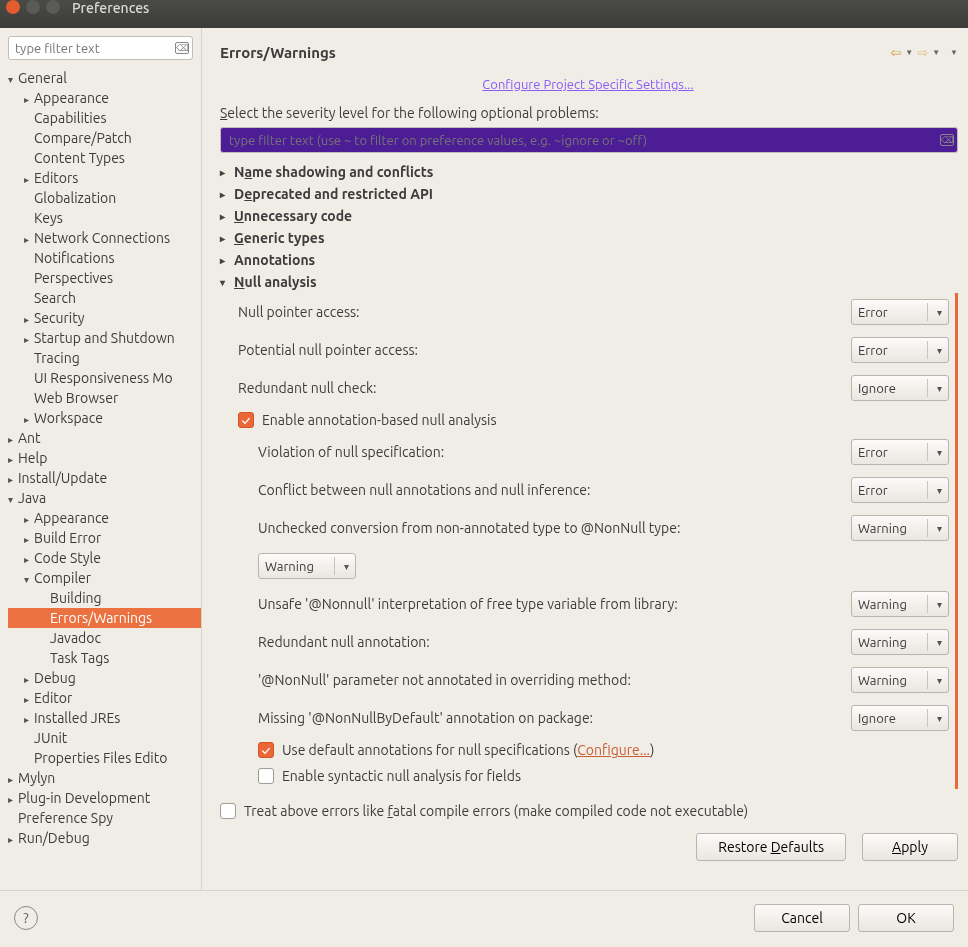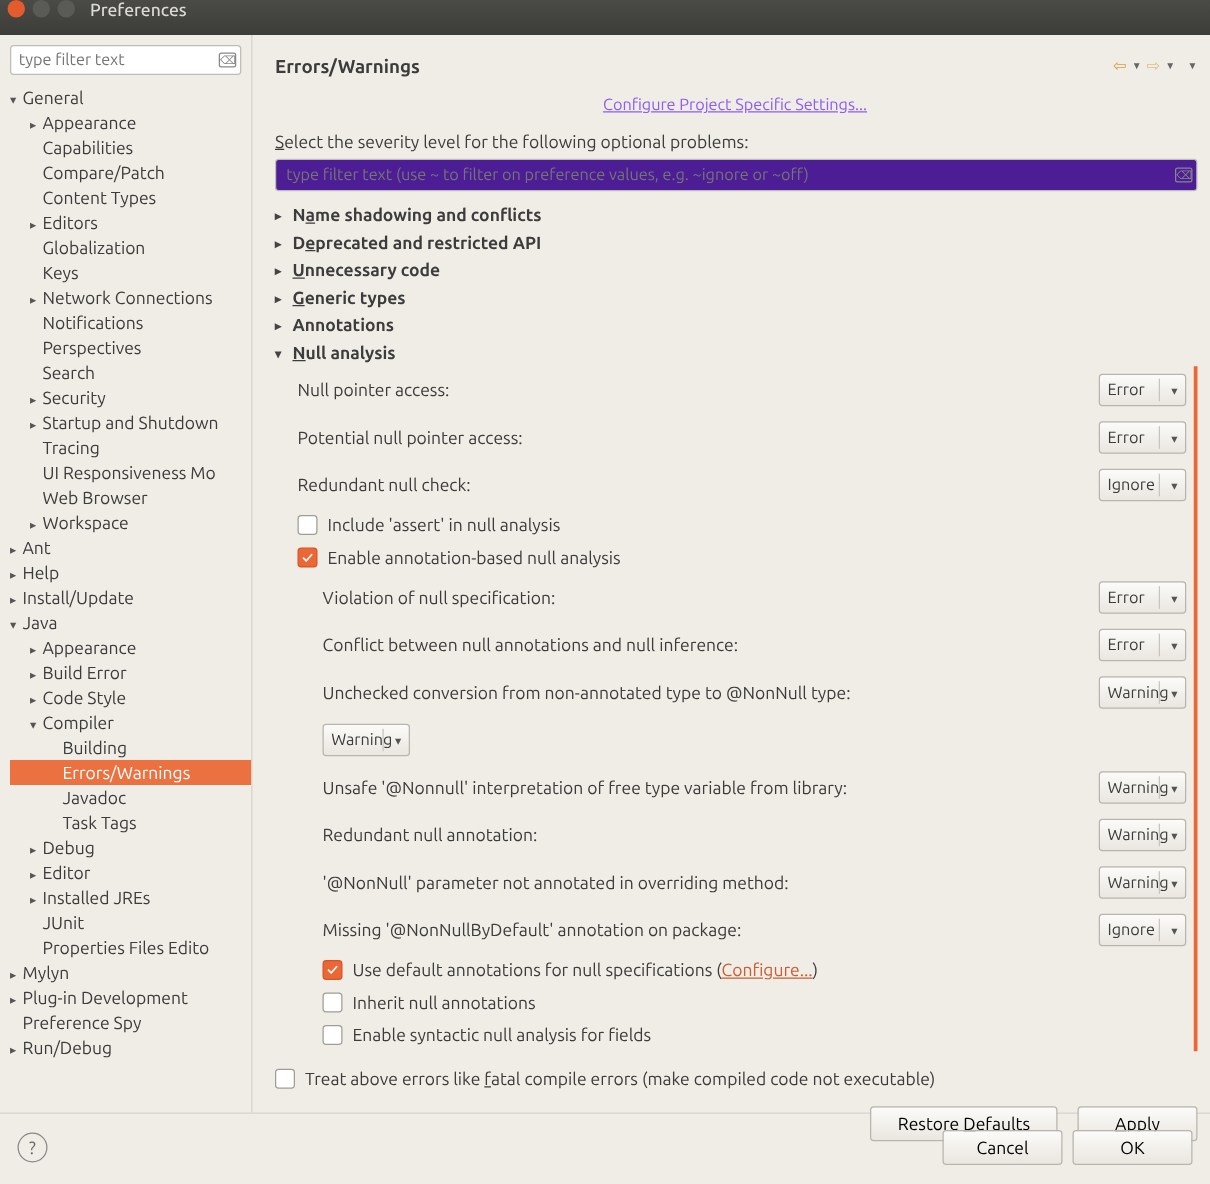--- a/index.html
+++ b/index.html
@@ -45,21 +45,21 @@
 .filter2 input { width: 100%; padding: 5px 26px 5px 8px; border: 1px solid #c0bcb6; border-radius: 3px; background: #4c1d95; color: #888; font-size: 13px; }
 
 .sections { }
 .section-header { display: flex; align-items: center; font-weight: 600; font-size: 14px; padding: 3px 0; cursor: pointer; }
 .section-header .tw { width: 14px; font-size: 10px; color: #444; }
 
 .null-body { padding-left: 18px; border-right: 3px solid #eb6836; padding-right: 6px; }
 
 .opt-row { display: flex; align-items: center; padding: 6px 0; }
 .opt-label { flex: 1; font-size: 14px; }
-.combo { width: 70px; height: 26px; border: 1px solid #b8b4ae; border-radius: 3px; background: linear-gradient(to bottom, #fcfbf9, #eae6e0); display: flex; align-items: center; padding: 0 6px; cursor: pointer; font-size: 13px; position: relative; }
+.combo { width: 98px; height: 26px; border: 1px solid #b8b4ae; border-radius: 3px; background: linear-gradient(to bottom, #fcfbf9, #eae6e0); display: flex; align-items: center; padding: 0 6px; cursor: pointer; font-size: 13px; position: relative; }
 .combo::after { content: "▾"; position: absolute; right: 6px; font-size: 10px; color: #555; }
 .combo::before { content: ""; position: absolute; right: 20px; top: 3px; bottom: 3px; width: 1px; background: #c8c4be; }
 
 .check-row { display: flex; align-items: center; padding: 5px 0; font-size: 14px; }
 .checkbox { width: 16px; height: 16px; border: 1px solid #a09c96; border-radius: 3px; background: #fff; margin-right: 8px; display: flex; align-items: center; justify-content: center; cursor: pointer; }
 .checkbox.checked { background: #eb6836; border-color: #d45426; }
 .checkbox.checked::after { content: "✓"; color: #fff; font-size: 12px; font-weight: bold; }
 
 .sub-opts { padding-left: 20px; }
 
@@ -198,24 +198,20 @@
               <span>Error</span>
             </div>
         </div>
         <div class="opt-row">
           <div class="opt-label">Redundant null check:</div>
           <div class="combo">
               <span>Ignore</span>
             </div>
         </div>
         <div class="check-row">
-          <div class="checkbox"></div>
-          <span>Include 'assert' in null analysis</span>
-        </div>
-        <div class="check-row">
           <div class="checkbox checked"></div>
           <span>Enable annotation-based null analysis</span>
         </div>
 
         <div class="sub-opts">
           <div class="opt-row">
             <div class="opt-label">Violation of null specification:</div>
             <div class="combo">
                 <span>Error</span>
               </div>
@@ -257,24 +253,20 @@
           </div>
           <div class="opt-row">
             <div class="opt-label">Missing '@NonNullByDefault' annotation on package:</div>
             <div class="combo">
                 <span>Ignore</span>
               </div>
           </div>
           <div class="check-row">
             <div class="checkbox checked"></div>
             <span><span>Use default annotations for null specifications (</span><span class="link-inline">Configure...</span><span>)</span></span>
-          </div>
-          <div class="check-row">
-            <div class="checkbox"></div>
-            <span>Inherit null annotations</span>
           </div>
           <div class="check-row">
             <div class="checkbox"></div>
             <span>Enable syntactic null analysis for fields</span>
           </div>
         </div>
       </div>
     </div>
 
     <div class="treat-row">

